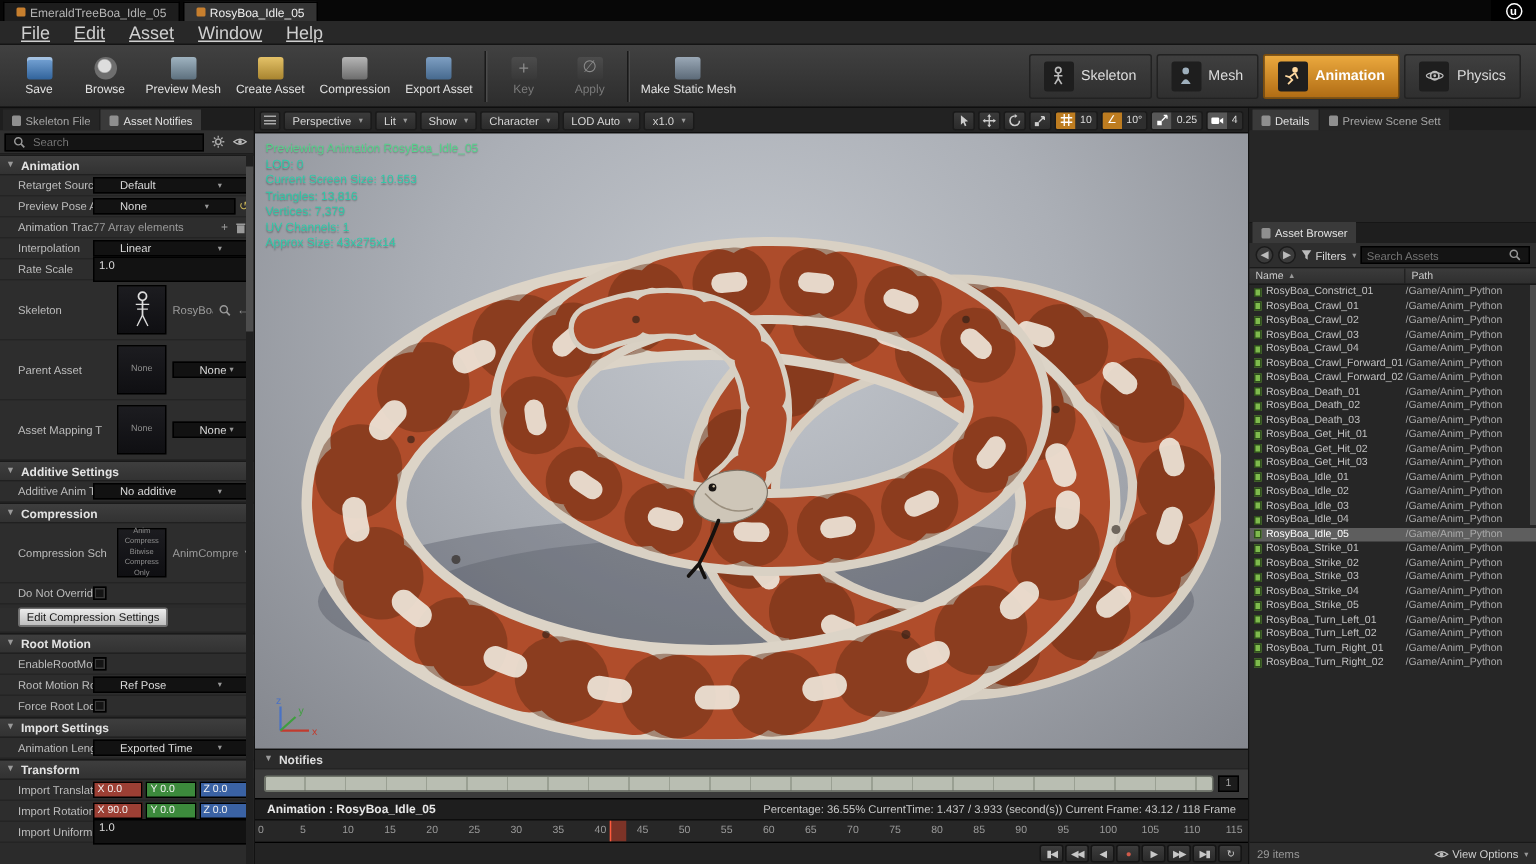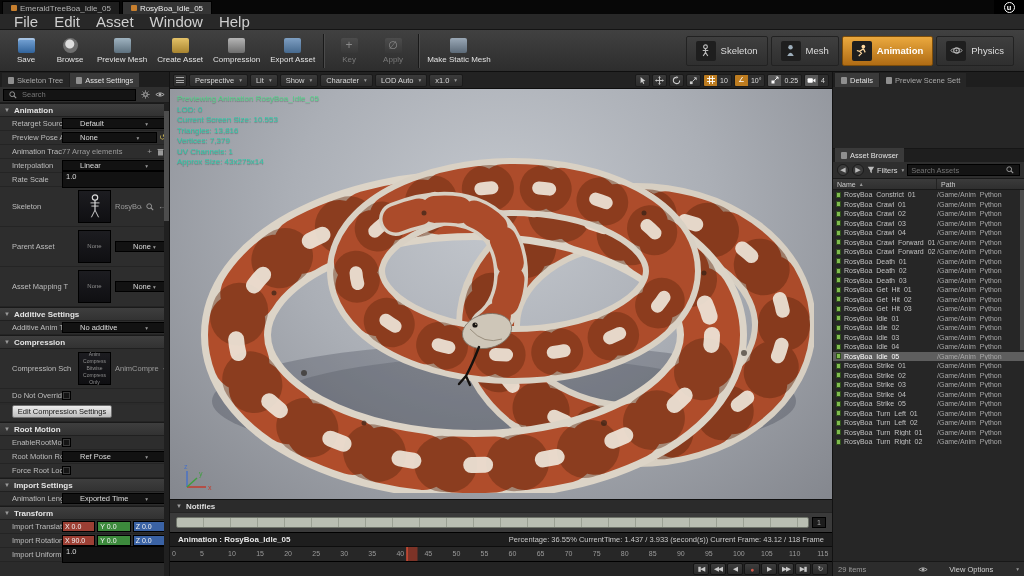--- a/index.html
+++ b/index.html
@@ -12,21 +12,21 @@
   .wtab{display:flex;align-items:center;gap:3px;height:13px;padding:0 8px;font-size:8px;color:#b5b5b5;
         background:#1d1d1d;border:1px solid #000;border-bottom:none;margin-left:2px;white-space:nowrap;}
   .wtab.active{background:#343434;color:#eee;}
   .asset-dot{width:6px;height:6px;background:#c77f2e;border-radius:1px;}
   .ue-logo{margin-left:auto;width:30px;height:14px;background:#000;display:flex;align-items:center;justify-content:center;}
   .ue-logo span{width:11px;height:11px;border:1px solid #fff;border-radius:50%;color:#fff;font-size:7.5px;
         line-height:9px;text-align:center;font-weight:bold;}
 
   .menubar{position:absolute;left:0;top:14px;right:0;height:16px;background:#282828;border-bottom:1px solid #141414;
         display:flex;align-items:center;padding-left:6px;}
-  .menu-item{font-size:15px;color:#cfcfcf;padding:0 8px;}
+  .menu-item{font-size:12px;color:#cfcfcf;padding:0 8px;text-decoration:underline;}
 
   .toolbar{position:absolute;left:0;top:30px;right:0;height:42px;background:linear-gradient(#414141,#2d2d2d);
         border-bottom:1px solid #0f0f0f;display:flex;align-items:center;padding:0 4px;}
   .tbtn{display:flex;flex-direction:column;align-items:center;justify-content:center;gap:2px;min-width:44px;height:40px;padding:0 5px;}
   .tbtn .lbl{font-size:8px;color:#e2e2e2;white-space:nowrap;}
   .tbtn.disabled .lbl{color:#7a7a7a;}
   .ticon{width:17px;height:15px;border-radius:2px;background:#777;position:relative;}
   [data-name="save-icon"]{background:linear-gradient(#7aa7d8,#31639b);box-shadow:inset 0 2px 0 rgba(255,255,255,.35);}
   [data-name="browse-icon"]{background:radial-gradient(circle at 45% 40%,#ddd 0 4px,#6e6e6e 5px);border-radius:50%;width:15px;}
   [data-name="preview-mesh-icon"]{background:linear-gradient(#9fb3c0,#5d707e);}
@@ -146,21 +146,21 @@
   .col-path{flex:1;padding-left:4px;display:flex;align-items:center;}
   .ab-list{flex:1;overflow:hidden;background:#262626;position:relative;}
   .arow{display:flex;height:9.5px;align-items:center;font-size:7px;color:#c2c2c2;}
   .arow.selected{background:#5e5e5e;color:#fff;}
   .aicon{width:5px;height:6px;background:#7fbb4d;border:1px solid #2f4f1c;margin:0 3px 0 3px;flex:none;}
   .aname{width:93px;white-space:nowrap;overflow:hidden;flex:none;}
   .apath{flex:1;white-space:nowrap;overflow:hidden;color:#a9a9a9;}
   .abscroll{position:absolute;right:0;top:0;width:4px;height:160px;background:#4c4c4c;}
   .ab-status{height:15px;background:#2c2c2c;border-top:1px solid #181818;display:flex;align-items:center;padding:0 5px;
         font-size:7.5px;color:#9a9a9a;flex:none;}
-  .view-options{margin-left:auto;display:flex;align-items:center;gap:21px;color:#cfcfcf;}
+  .view-options{margin-left:auto;display:flex;align-items:center;gap:2px;color:#cfcfcf;}
 </style>
 </head>
 <body>
 
 <div id="app" data-name="unreal-animation-editor">
 
   <div class="tabbar" data-name="window-tabbar">
 
       <div class="wtab" data-name="window-tab">
         <span class="asset-dot" data-name="asset-icon"></span>
@@ -281,25 +281,25 @@
         </span>
         <span data-name="mode-label">Physics</span>
       </div>
     </div>
   </div>
 
   <div class="left-panel" data-name="asset-details-panel">
     <div class="ptabs" data-name="left-panel-tabs">
       <div class="ptab" data-name="tab-skeleton-tree">
         <span class="tabico" data-name="skeleton-tree-icon"></span>
-        <span data-name="tab-label">Skeleton Tree</span>
+        <span data-name="tab-label">Skeleton File</span>
       </div>
       <div class="ptab active" data-name="tab-asset-details">
         <span class="tabico" data-name="asset-details-icon"></span>
-        <span data-name="tab-label">Asset Settings</span>
+        <span data-name="tab-label">Asset Notifies</span>
       </div>
     </div>
     <div class="searchrow" data-name="details-search-row">
       <div class="searchbox" data-name="details-search">
         <span class="mini-ic" data-name="search-icon">
           <svg width="8" height="8" viewBox="0 0 10 10">
               <circle cx="4" cy="4" r="3" fill="none" stroke="#999" stroke-width="1.2"></circle>
               <line x1="6.2" y1="6.2" x2="9" y2="9" stroke="#999" stroke-width="1.4"></line>
             </svg>
         </span>

